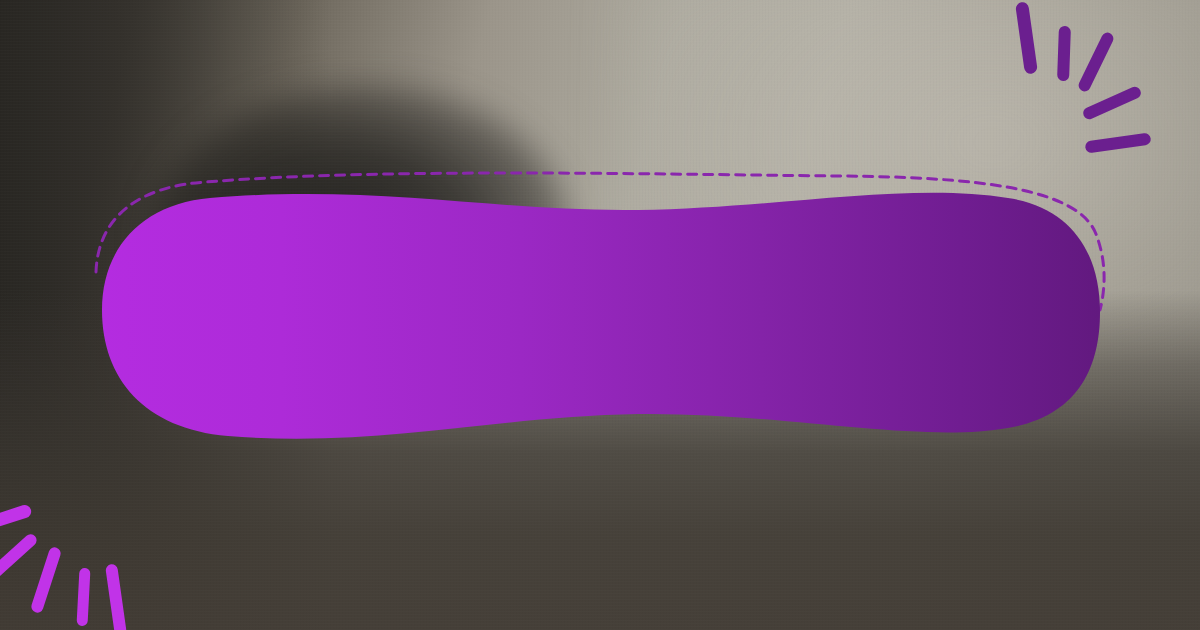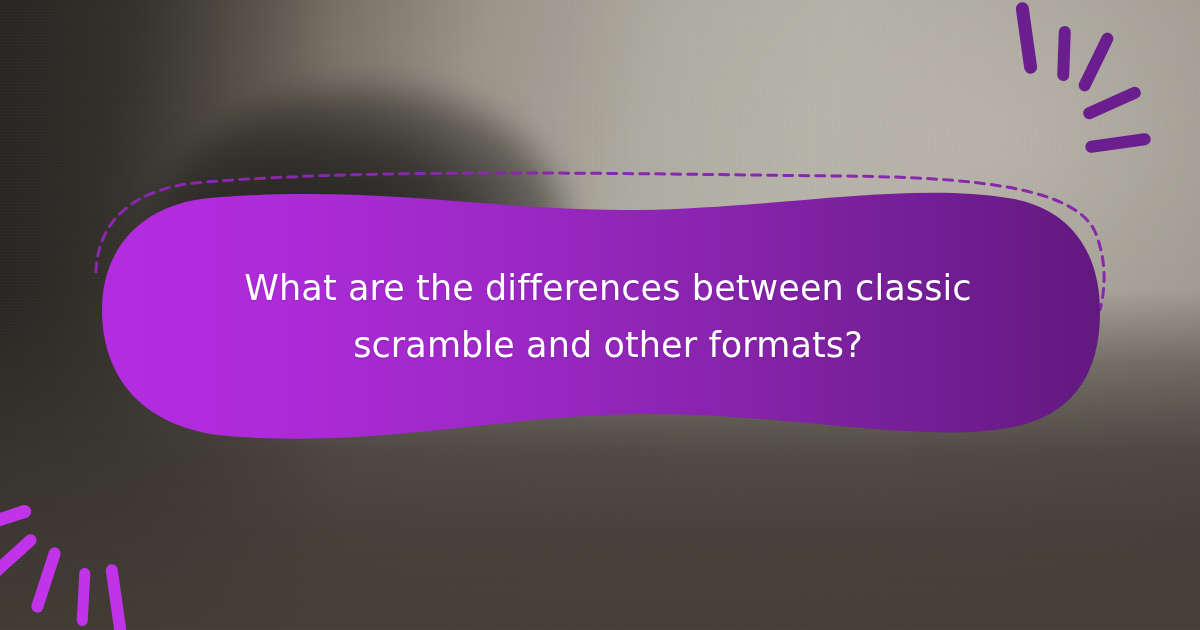--- a/index.html
+++ b/index.html
@@ -186,17 +186,15 @@
                C 24 88, 64 44, 132 38
                C 300 24, 420 52, 560 50
                C 700 48, 830 22, 930 38
                C 996 48, 1022 96, 1022 152
                C 1022 208, 1000 256, 930 268
                C 840 284, 700 252, 560 254
                C 420 256, 300 288, 150 276
                C 66 269, 24 218, 24 150 Z" fill="url(#blobGrad)"></path>
     </svg>
 
-    <div id="headline">What are the differences between classic
-scramble and other formats?</div>
   </div>
 
 </div>
 
 </body></html>

